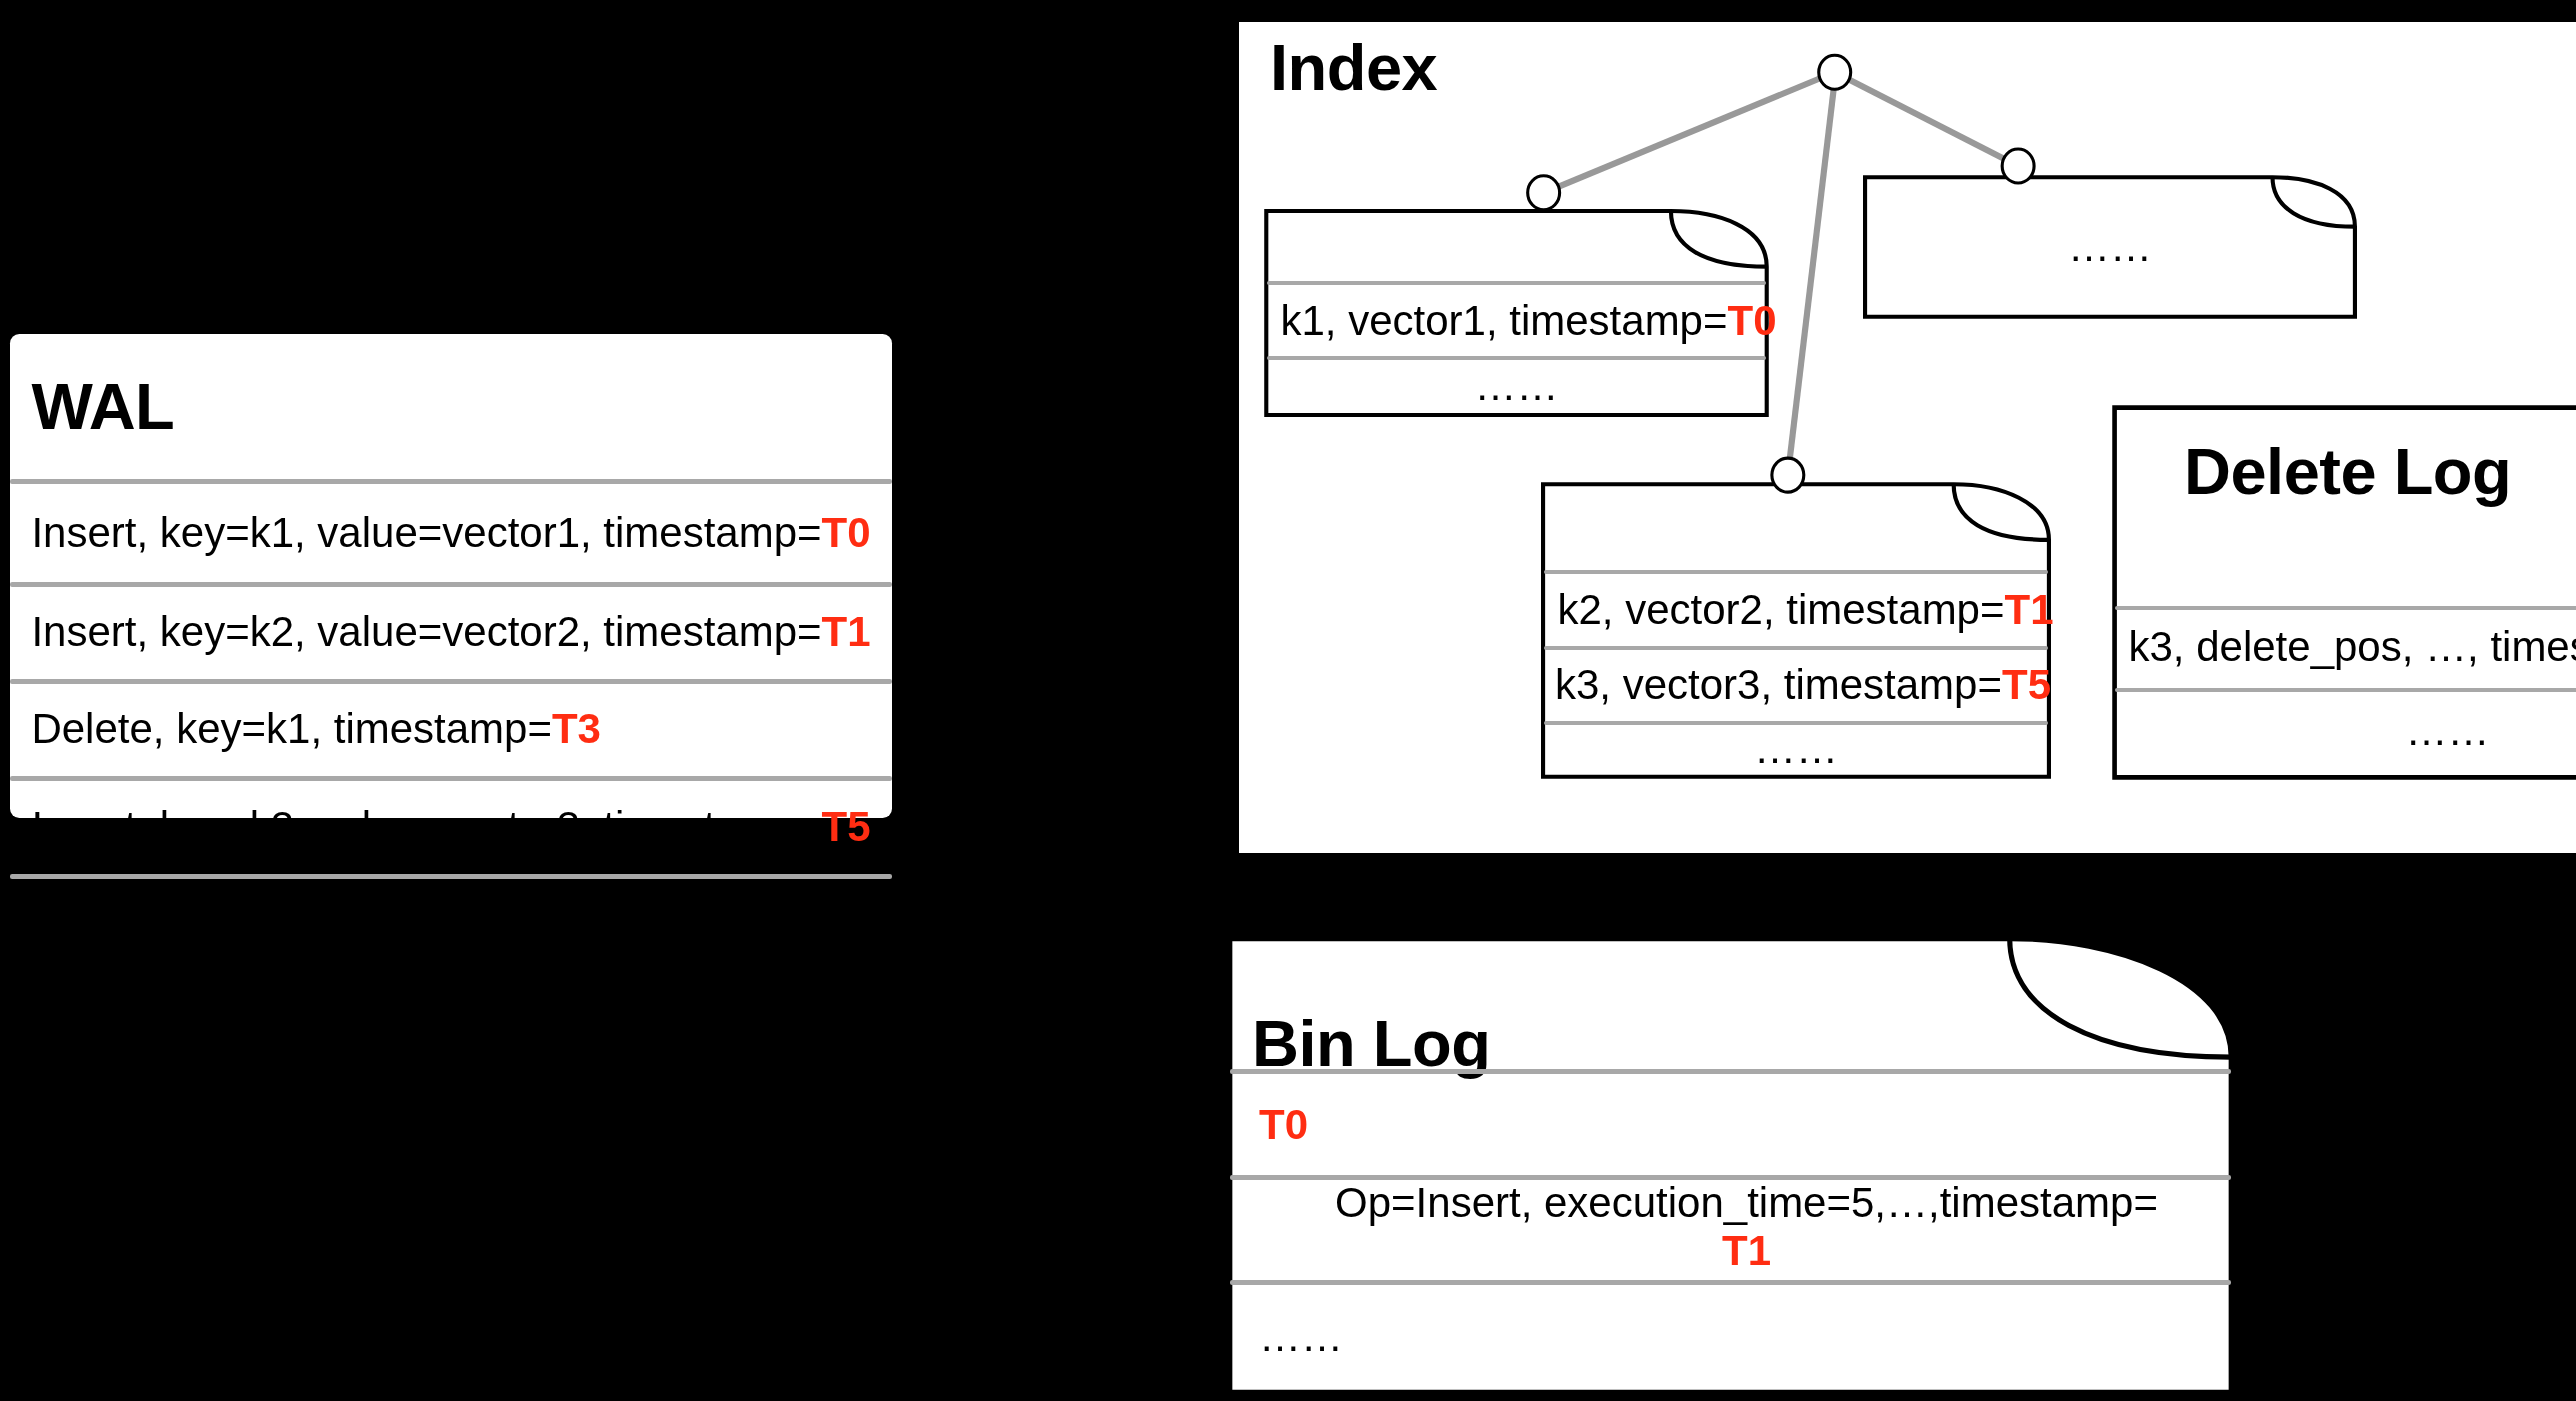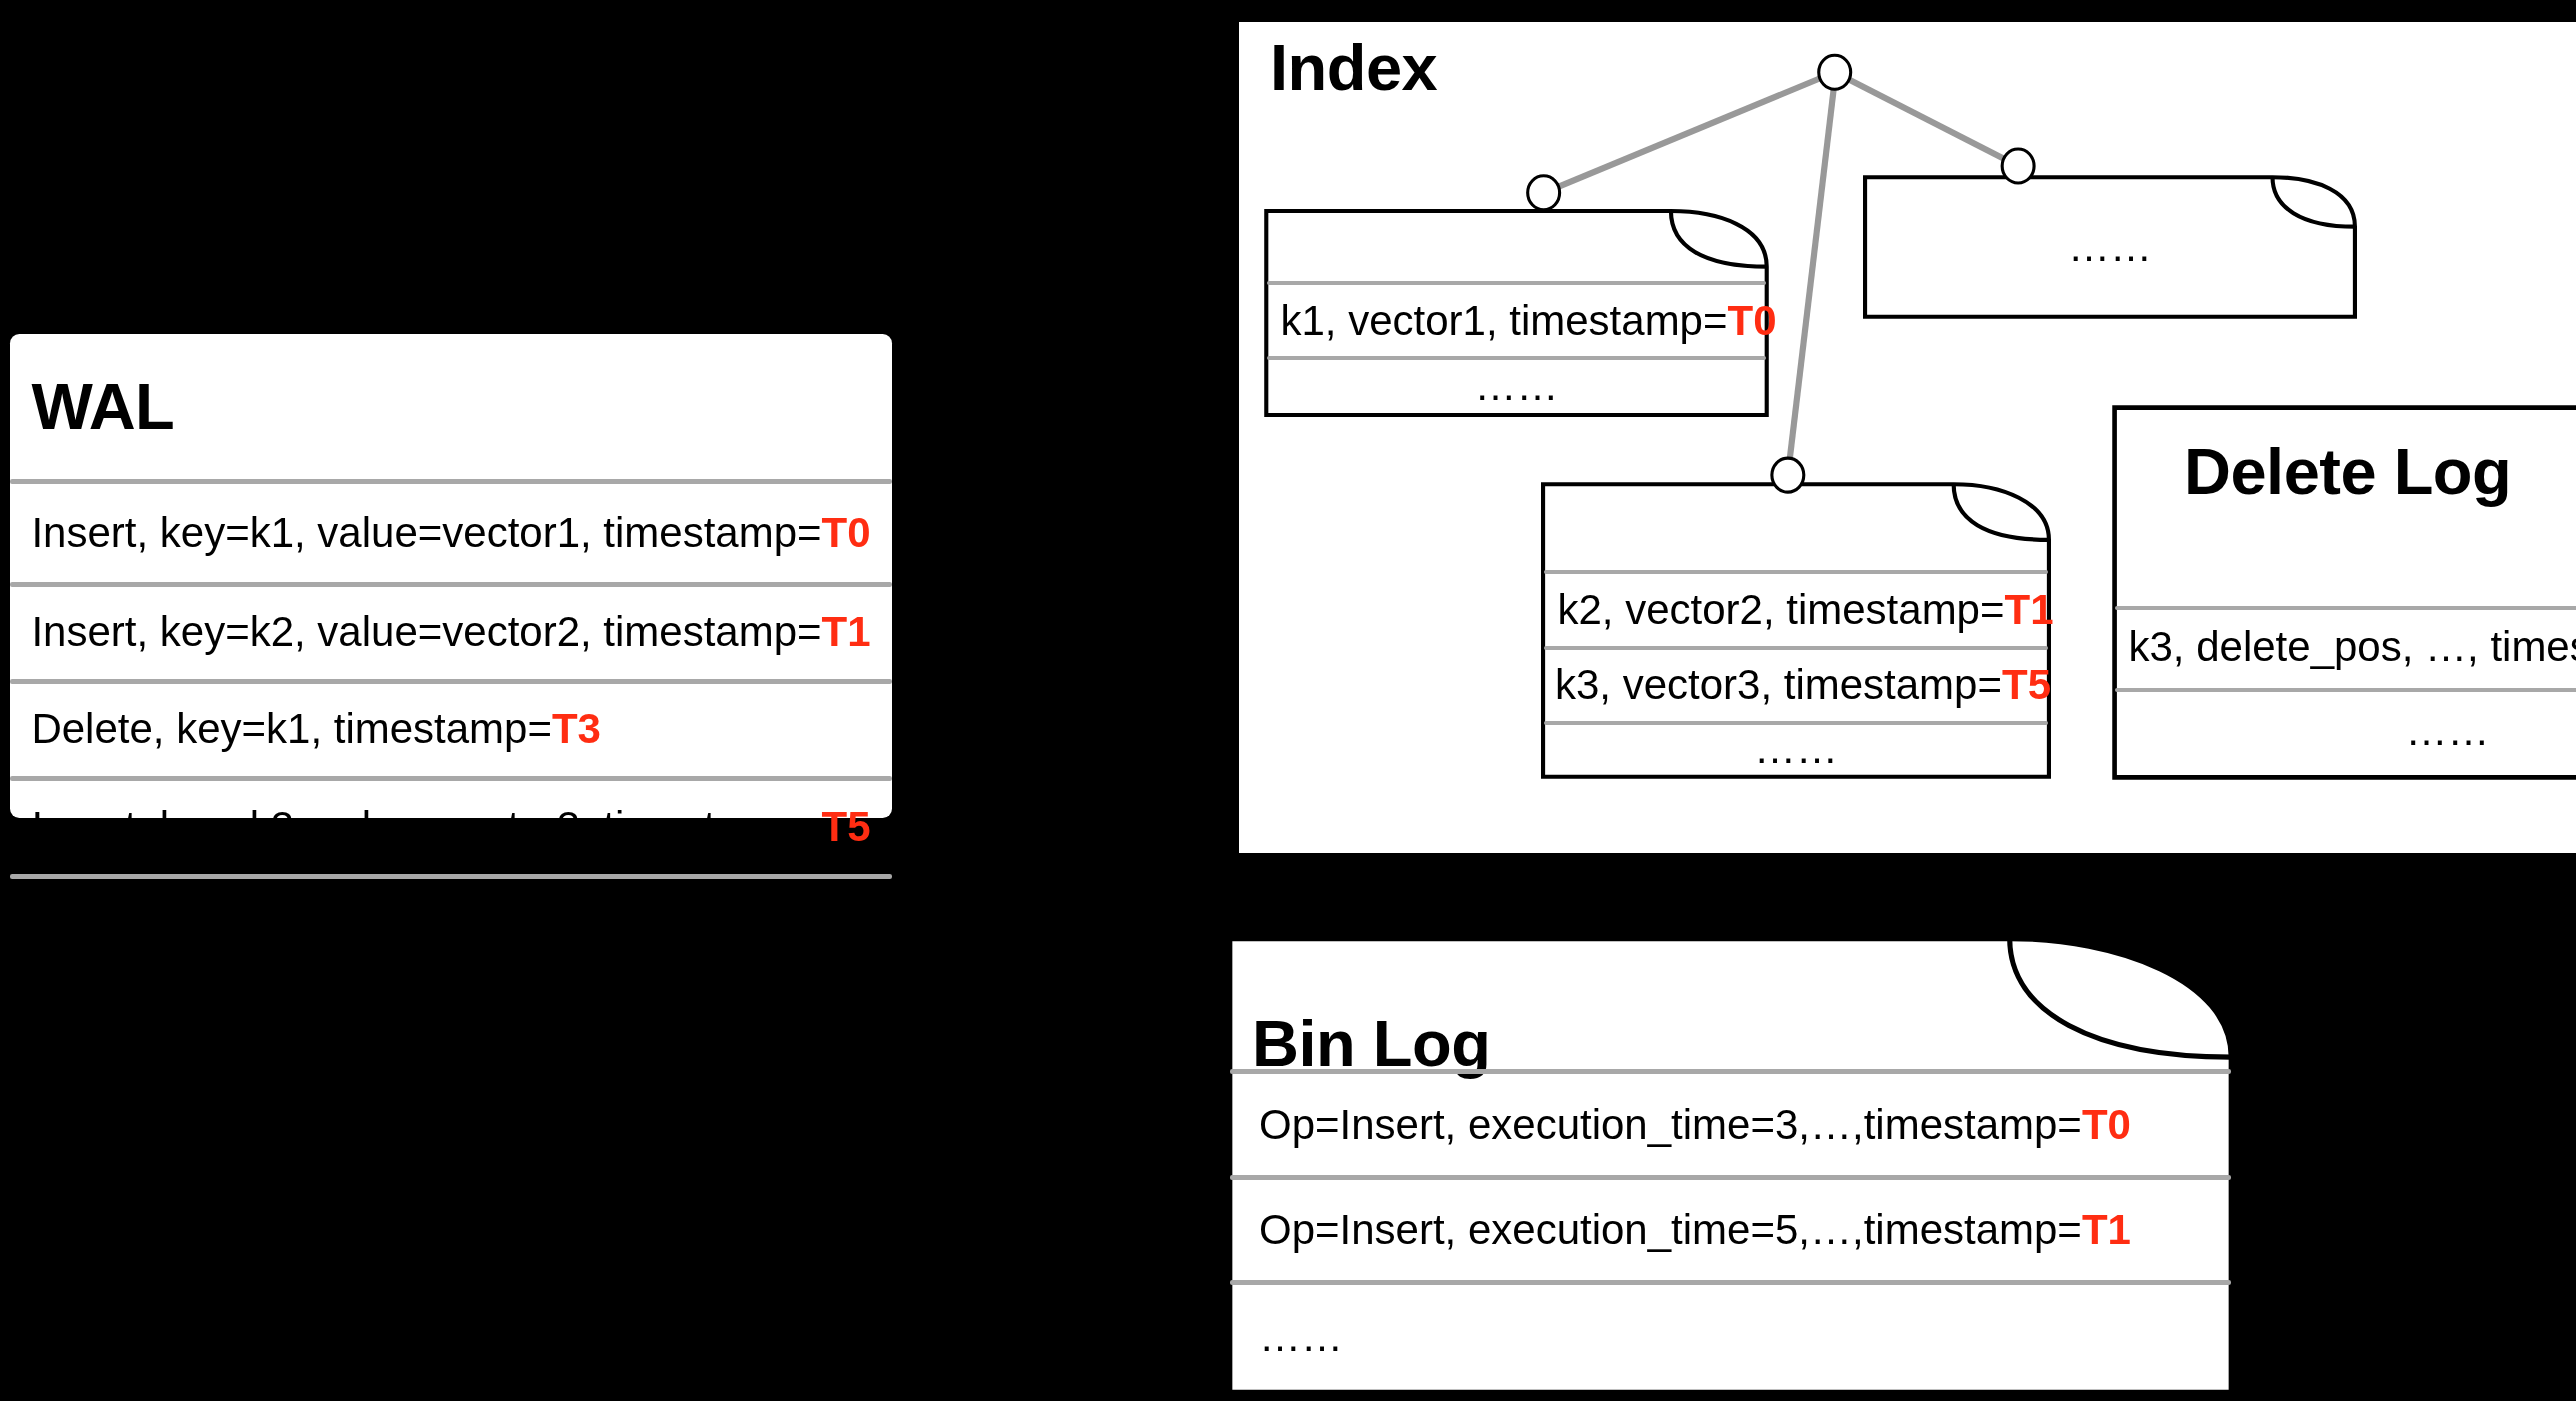--- a/index.html
+++ b/index.html
@@ -161,25 +161,24 @@
   <div class="doc binlog">
     <svg class="shape" width="1007" height="459" viewBox="0 0 1954 891">
       <path d="M 5 5 L 1519 5 C 1725 5 1949 85 1949 235 L 1949 886 L 5 886 Z" fill="#ffffff" stroke="#000000" stroke-width="10"></path>
       <path d="M 1519 5 C 1519 148 1682 235 1949 235" fill="none" stroke="#000000" stroke-width="10"></path>
     </svg>
     <div class="doc-title" style="left:25px;top:20.6px;height:77px;margin-top:48px;">
       <span class="title">Bin Log</span>
     </div>
     <div class="sep" style="top:133px;"></div>
     <div class="row" style="top:138px;height:101px;">
-      <span>Op=Insert, execution_time=3,…,timestamp=</span>
         <span class="ts">T0</span>
     </div>
     <div class="sep" style="top:239px;"></div>
-    <div class="row" style="top:243px;height:101px;">
+    <div class="row" style="top:243px;height:101px;flex-direction:column;">
       <span>Op=Insert, execution_time=5,…,timestamp=</span>
         <span class="ts">T1</span>
     </div>
     <div class="sep" style="top:344px;"></div>
     <div class="row" style="top:349px;height:103px;">
       <span>……</span>
     </div>
   </div>
 
 </div>

